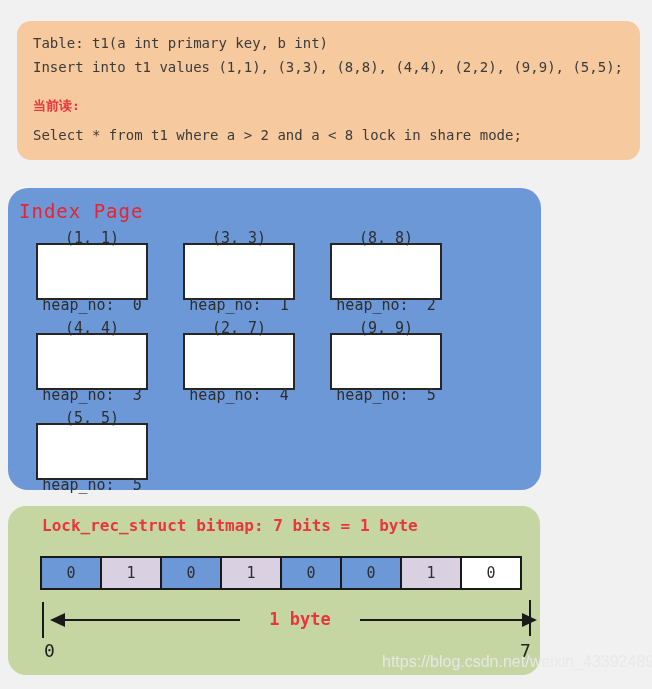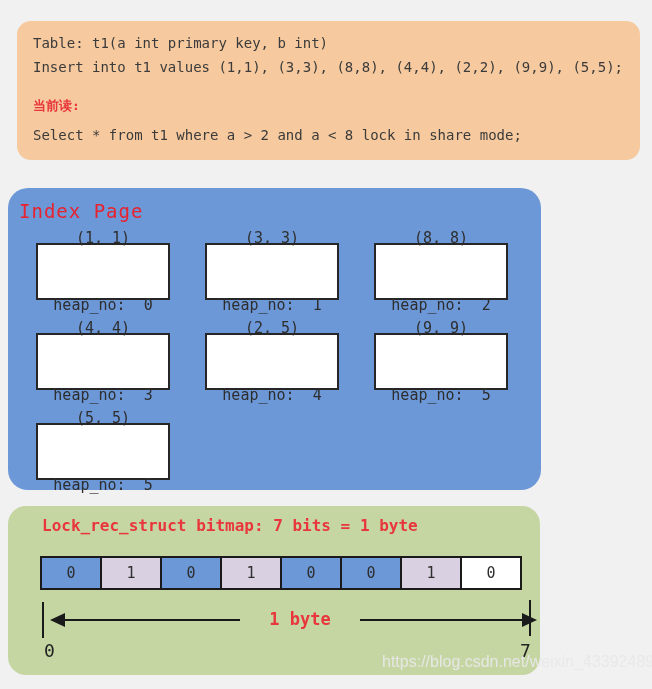--- a/index.html
+++ b/index.html
@@ -33,21 +33,21 @@
   }
   .index-title {
     position: absolute; left: 11px; top: 12px;
     font-size: 19px; color: #e8222e; letter-spacing: 1px;
   }
   .record-grid {
     position: absolute; left: 28px; top: 55px; width: 480px;
     display: flex; flex-wrap: wrap; column-gap: 35px; row-gap: 33px;
   }
   .record-box {
-    width: 134px; height: 57px; background: #ffffff;
+    width: 112px; height: 57px; background: #ffffff;
     border: 2px solid #262626;
     display: flex; flex-direction: column; align-items: center; justify-content: center;
     gap: 1px;
   }
   .rec-value { font-size: 15px; color: #2e2e2e; white-space: pre; }
   .rec-heap  { font-size: 15px; color: #2e2e2e; white-space: pre; margin-top: 48px; }
 
   
   .bitmap-panel {
     position: absolute; left: 8px; top: 506px; width: 532px; height: 169px;
@@ -124,21 +124,21 @@
         </div>
         <div class="record-box">
           <div class="rec-value">(8, 8)</div>
           <div class="rec-heap">heap_no:  2</div>
         </div>
         <div class="record-box">
           <div class="rec-value">(4, 4)</div>
           <div class="rec-heap">heap_no:  3</div>
         </div>
         <div class="record-box">
-          <div class="rec-value">(2, 5)</div>
+          <div class="rec-value">(2, 7)</div>
           <div class="rec-heap">heap_no:  4</div>
         </div>
         <div class="record-box">
           <div class="rec-value">(9, 9)</div>
           <div class="rec-heap">heap_no:  5</div>
         </div>
         <div class="record-box">
           <div class="rec-value">(5, 5)</div>
           <div class="rec-heap">heap_no:  5</div>
         </div>

